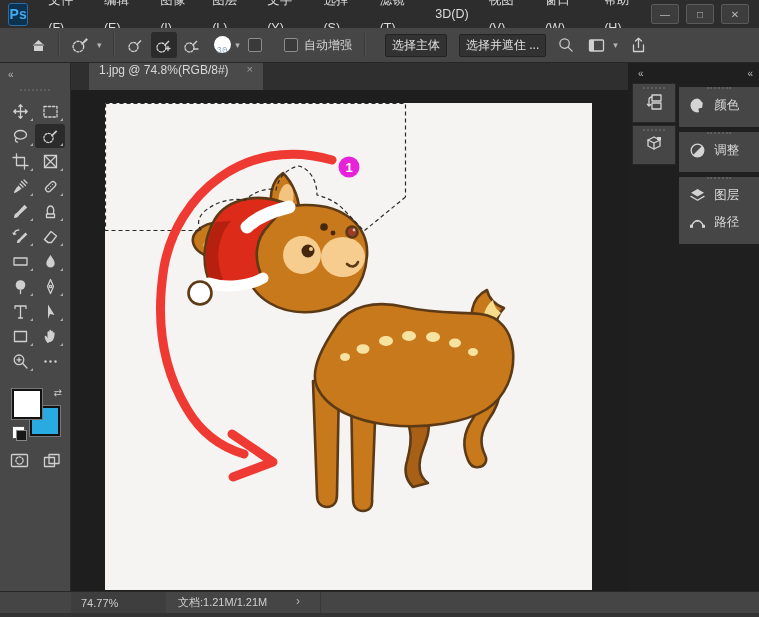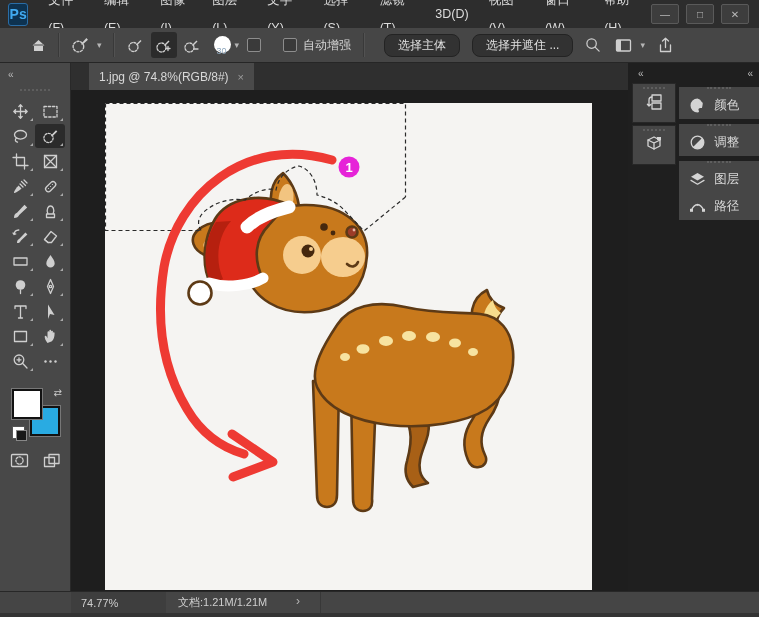--- a/index.html
+++ b/index.html
@@ -18,26 +18,26 @@
            font-size:10px;display:flex;align-items:center;justify-content:center;border-radius:2px;}
   
   .optionsbar{position:absolute;left:0;top:28px;width:759px;height:34px;background:#464646;
               border-bottom:1px solid #262626;display:flex;align-items:center;font-size:12px;}
   .ob-sep{width:1px;height:24px;background:#393939;border-right:1px solid #525252;margin:0 7px;}
   .ob-icon{display:flex;align-items:center;justify-content:center;padding:0 4px;}
   .mode-btn{width:26px;height:26px;display:flex;align-items:center;justify-content:center;border-radius:3px;margin:0 1px;}
   .mode-btn.active{background:#2b2b2b;}
   .brush-widget{display:flex;align-items:flex-start;margin:0 4px 0 8px;}
   .brush-dot{width:17px;height:17px;border-radius:50%;background:#fff;margin-top:2px;}
-  .brush-size{font-size:9px;color:#8fa8bd;margin-top:12px;margin-left:-14px;}
+  .brush-size{font-size:9px;color:#8fa8bd;margin-top:12px;margin-left:-14px;font-family:Liberation Mono, monospace;}
   .chev{color:#b5b5b5;font-size:9px;margin:0 4px;}
   .checkbox{width:12px;height:12px;border:1px solid #8d8d8d;background:#3a3a3a;border-radius:2px;margin:0 6px 0 4px;}
   .ob-label{color:#d6d6d6;}
-  .ob-btn{height:21px;background:#323232;border:1px solid #232323;border-radius:8px;color:#e0e0e0;
-          padding:0 13px;display:flex;align-items:center;margin-left:12px;font-size:12px;}
+  .ob-btn{height:21px;background:#323232;border:1px solid #232323;border-radius:2px;color:#e0e0e0;
+          padding:0 6px;display:flex;align-items:center;margin-left:12px;font-size:12px;}
   
   .toolbar{position:absolute;left:0;top:63px;width:70px;bottom:25px;background:#484848;border-right:1px solid #292929;}
   .collapse-row{height:22px;display:flex;align-items:center;padding-left:8px;color:#b9b9b9;font-size:10px;}
   .grip{border-top:2px dotted #5e5e5e;width:30px;margin:4px auto 8px auto;}
   .tools{display:grid;grid-template-columns:30px 30px;justify-content:center;grid-auto-rows:24px;row-gap:1px;}
   .tool{position:relative;display:flex;align-items:center;justify-content:center;border-radius:3px;}
   .tool::after{content:"";position:absolute;right:2px;bottom:2px;width:0;height:0;
                border-top:3px solid transparent;border-right:3px solid #a8a8a8;}
   .tool.no-fly::after{display:none;}
   .tool.active{background:#2b2b2b;}
@@ -47,35 +47,35 @@
   .swatches{position:relative;width:54px;height:52px;margin:14px auto 2px auto;}
   .fg{position:absolute;left:4px;top:2px;width:26px;height:26px;background:#fff;border:2px solid #121212;outline:1px solid #777;}
   .bg{position:absolute;left:22px;top:19px;width:26px;height:26px;background:#29abe2;border:2px solid #121212;outline:1px solid #777;}
   .swap{position:absolute;right:0;top:0;color:#c9c9c9;font-size:10px;}
   .mini-sw{position:absolute;left:4px;bottom:0;width:11px;height:11px;background:#fff;border:1px solid #555;}
   .mini-sw::after{content:"";position:absolute;left:3px;top:3px;width:9px;height:9px;background:#171717;border:1px solid #888;}
   .tb-bottom{display:flex;justify-content:center;gap:14px;margin-top:14px;}
   
   .docarea{position:absolute;left:71px;top:63px;right:131px;bottom:25px;background:#1f1f1f;}
   .tabbar{height:27px;background:#2f2f2f;display:flex;align-items:flex-end;}
-  .tab{margin-left:18px;height:27px;background:#4a4a4a;display:flex;align-items:center;gap:9px;
+  .tab{margin-left:18px;height:27px;background:#4a4a4a;display:flex;gap:18px;
        padding:0 10px;font-size:12px;color:#d8d8d8;}
   .tab-close{color:#9c9c9c;font-size:11px;}
   .pasteboard{position:absolute;left:0;top:27px;right:0;bottom:0;background:#1e1e1e;overflow:hidden;}
   .canvas{position:absolute;left:34px;top:13px;width:487px;height:487px;background:#f5f4f2;}
   
   .rightbar{position:absolute;right:0;top:63px;width:131px;bottom:25px;background:#1f1f1f;display:flex;}
   .rb-narrow{width:50px;padding-left:4px;box-sizing:border-box;}
   .rb-main{width:81px;margin-left:2px;}
   .rb-head{height:20px;display:flex;align-items:center;color:#b9b9b9;font-size:10px;padding:0 6px;}
   .rb-head.right{justify-content:flex-end;}
   .mini-tab{width:42px;height:38px;background:#464646;border:1px solid #272727;margin-bottom:2px;
             display:flex;flex-direction:column;align-items:center;}
   .mini-tab .grip{margin:3px auto 4px auto;width:22px;}
-  .pgroup{background:#464646;margin-bottom:5px;padding-bottom:0;}
+  .pgroup{background:#464646;margin-bottom:5px;padding-bottom:8px;}
   .pgroup .grip{margin:4px auto 3px auto;width:24px;}
   .pitem{height:27px;display:flex;align-items:center;gap:8px;padding-left:10px;font-size:12.5px;color:#dadada;}
   svg.pi{overflow:visible}
   svg.pi *{stroke:#d4d4d4;fill:none;stroke-width:1.3;stroke-linecap:round;stroke-linejoin:round;}
   svg.pi .f{fill:#d4d4d4;stroke:none;}
   
   .statusbar{position:absolute;left:0;bottom:4px;width:759px;height:21px;background:#454545;
              border-top:1px solid #272727;font-size:11px;color:#cfcfcf;margin-top:18px;}
   .status-zoom-box{position:absolute;left:71px;top:0;width:95px;height:21px;background:#3e3e3e;display:flex;align-items:center;padding-left:10px;box-sizing:border-box;}
   .status-doc-box{position:absolute;left:166px;top:0;width:155px;height:21px;display:flex;align-items:center;padding-left:12px;box-sizing:border-box;border-right:1px solid #383838;}

